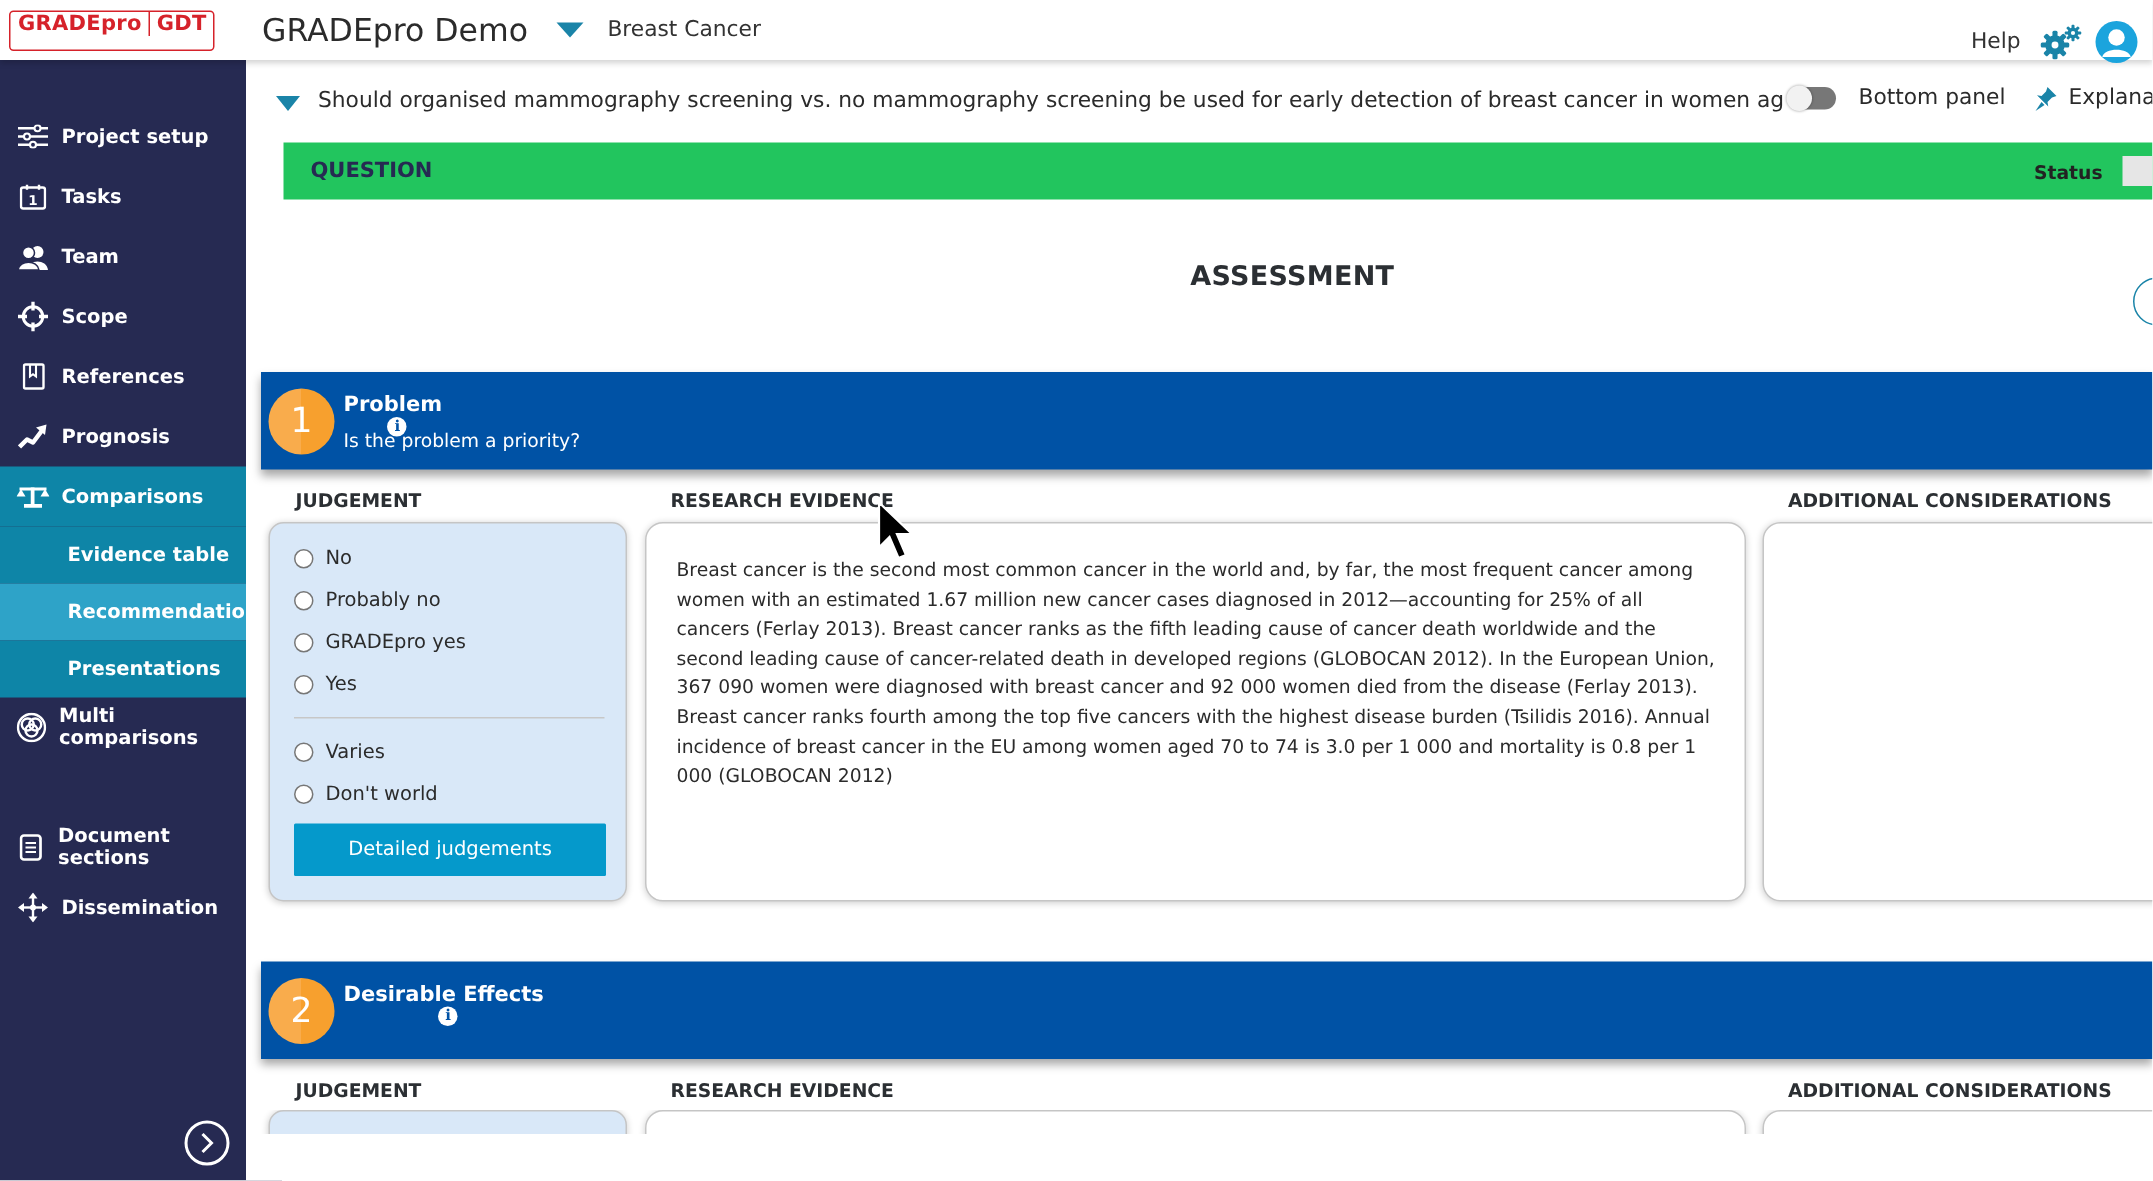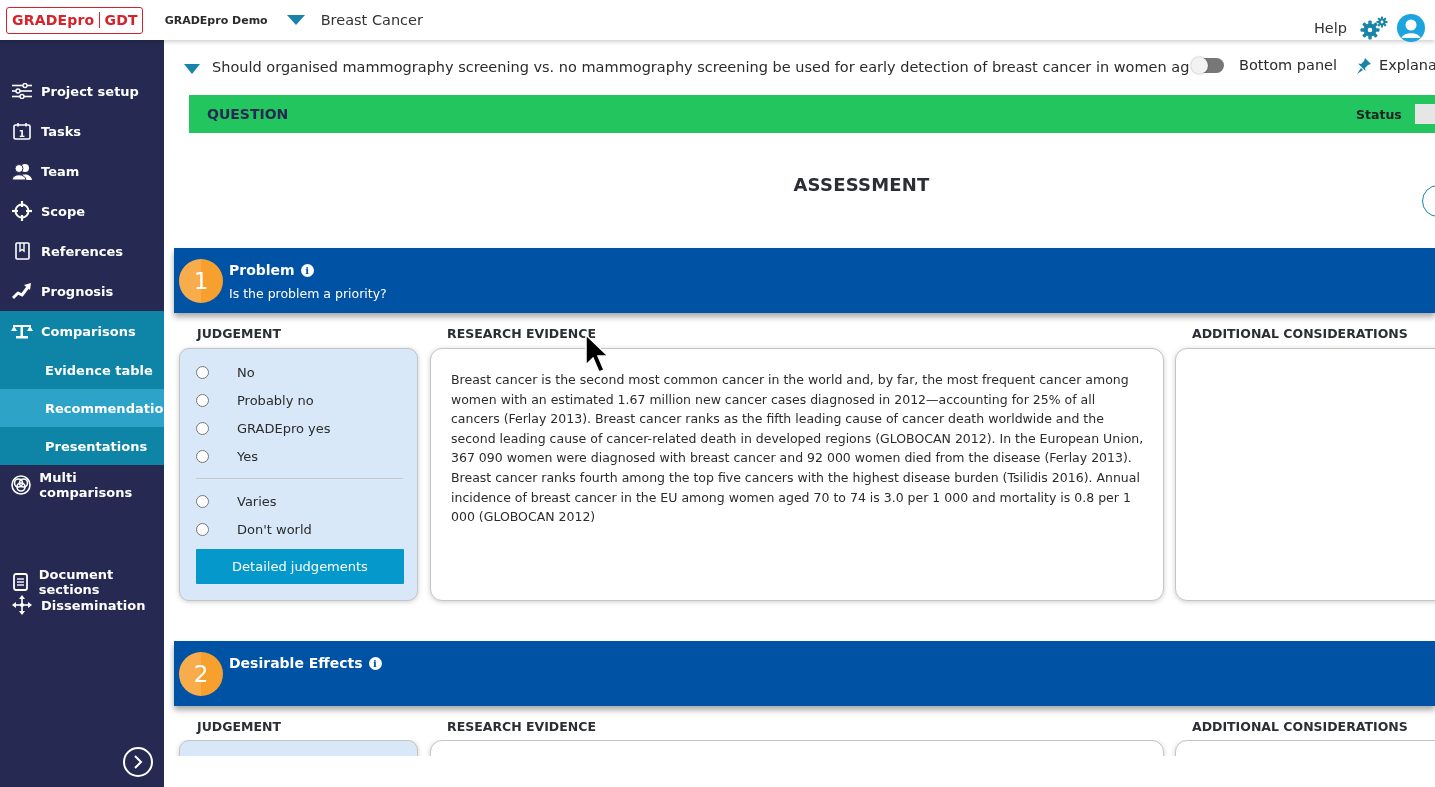--- a/index.html
+++ b/index.html
@@ -1,24 +1,24 @@
 <!DOCTYPE html>
 <html><head>
 <meta charset="utf-8">
 <style>
   * { box-sizing: border-box; margin: 0; padding: 0; }
   html, body { width: 1435px; height: 787px; overflow: hidden; background: #fff; }
   body { font-family: "DejaVu Sans", sans-serif; color: #222; position: relative; }
 
   
   .topbar { position: absolute; left: 0; top: 0; width: 1435px; height: 40px; background: #fff; box-shadow: 0 2px 4px rgba(0,0,0,0.18); z-index: 5; display: flex; align-items: center; }
-  .logo { margin-left: 6px; height: 27px; border: 1.5px solid #d6222a; border-radius: 3px; display: flex; align-items: center; color: #d6222a; font-weight: bold; font-size: 14px; letter-spacing: 0.2px; }
+  .logo { margin-left: 6px; height: 27px; border: 1.5px solid #d6222a; border-radius: 3px; display: flex; align-items: flex-start; color: #d6222a; font-weight: bold; font-size: 14px; letter-spacing: 0.2px; }
   .logo span { display: flex; align-items: center; padding: 0 5px; }
   .logo span + span { border-left: 1.5px solid #d6222a; padding: 0 4px; }
-  .proj-title { margin-left: 22px; font-weight: bold; font-size: 11px; color: #2b2b2b; }
+  .proj-title { margin-left: 32px; font-weight: normal; font-size: 21px; color: #2b2b2b; }
   .tri-down { width: 0; height: 0; border-left: 9px solid transparent; border-right: 9px solid transparent; border-top: 10px solid #1a84a8; display: inline-block; }
   .proj-dd { margin-left: 19px; }
   .proj-sub { margin-left: 16px; font-size: 14.5px; color: #333; }
   .top-right { position: absolute; right: 0; top: 0; height: 56px; display: flex; align-items: center; }
   .help { font-size: 14.5px; color: #333; margin-right: 12px; }
   .gear-wrap { width: 30px; height: 26px; position: relative; margin-right: 8px; }
   .avatar { width: 28px; height: 28px; border-radius: 50%; background: #1ba4dd; margin-right: 10px; position: relative; overflow: hidden; }
 
   
   .sidebar { position: absolute; left: 0; top: 40px; width: 188px; height: 747px; background: #262a52; }
@@ -45,28 +45,28 @@
   .qheader .status { position: absolute; left: 1167px; top: 12px; font-weight: bold; font-size: 12.5px; color: #222; }
   .qheader .status-box { position: absolute; left: 1226px; top: 9px; width: 40px; height: 20px; background: #e6e6e6; }
 
   .assess-title { position: absolute; left: 0; top: 134px; width: 1395px; text-align: center; font-weight: bold; font-size: 18px; color: #2b2f33; letter-spacing: 0.2px; }
   .tvo-btn { position: absolute; left: 1070px; top: 145px; width: 178px; height: 32px; border: 1.5px solid #1a84a8; border-radius: 16px; display: flex; align-items: center; padding-left: 15px; font-size: 14px; color: #333; }
   .tvo-btn .tri-down { margin-left: 10px; border-left-width: 8px; border-right-width: 8px; border-top-width: 9px; }
   .tvo-btn2 { position: absolute; left: 1258px; top: 145px; width: 40px; height: 32px; border: 1.5px solid #1a84a8; border-radius: 16px; }
 
   .section-bar { position: absolute; left: 10px; width: 1261px; height: 65px; background: #0052a5; box-shadow: 0 4px 6px rgba(0,0,0,0.35); }
   .num-circle { position: absolute; left: 5px; top: 11px; width: 44px; height: 44px; border-radius: 50%; background: linear-gradient(90deg, #f9ac4c 50%, #f7a02e 50%); color: #fff; font-size: 23px; display: flex; align-items: center; justify-content: center; }
-  .sec-title { position: absolute; left: 55px; top: 14px; font-weight: bold; font-size: 14px; color: #fff; display: flex; align-items: center; }
+  .sec-title { position: absolute; left: 55px; top: 14px; font-weight: bold; font-size: 14px; color: #fff; display: flex; align-items: center; flex-direction: column; }
   .info-ic { margin-left: 6px; width: 13px; height: 13px; border-radius: 50%; background: #fff; color: #0052a5; font-size: 10px; font-weight: bold; font-family: "DejaVu Serif", serif; display: flex; align-items: center; justify-content: center; }
   .sec-q { position: absolute; left: 55px; top: 38px; font-size: 12.5px; color: #fff; }
 
   .col-label { position: absolute; font-weight: bold; font-size: 12.5px; color: #2b2f33; }
 
   .judge-box { position: absolute; left: 15px; width: 239px; background: #d9e8f8; border: 1px solid #c5c5c5; border-radius: 10px; box-shadow: 0 1px 5px rgba(0,0,0,0.2); }
-  .radio-row { position: absolute; left: 16px; display: flex; align-items: center; font-size: 13px; color: #2b2b2b; gap: 20px; }
+  .radio-row { position: absolute; left: 16px; display: flex; align-items: center; font-size: 13px; color: #2b2b2b; }
   .radio { width: 13px; height: 13px; border: 1px solid #777; border-radius: 50%; background: #fff; margin-right: 8px; }
   .judge-sep { position: absolute; left: 16px; width: 207px; height: 1px; background: #c7c7c7; top: 129px; }
   .detail-btn { position: absolute; left: 16px; top: 200px; width: 208px; height: 35px; background: #0599cb; color: #fff; font-size: 13px; display: flex; align-items: center; justify-content: center; border-radius: 1px; }
 
   .evidence-box { position: absolute; left: 266px; width: 734px; background: #fff; border: 1px solid #c5c5c5; border-radius: 12px; box-shadow: 0 1px 5px rgba(0,0,0,0.2); }
   .evidence-text { position: absolute; left: 20px; top: 21px; width: 696px; font-size: 12.5px; line-height: 19.6px; color: #2b2b2b; }
   .addl-box { position: absolute; left: 1011px; width: 280px; background: #fff; border: 1px solid #c5c5c5; border-radius: 12px; box-shadow: 0 1px 5px rgba(0,0,0,0.2); }
 
   .cursor { position: absolute; left: 585px; top: 334px; z-index: 20; }
 </style>
@@ -208,21 +208,21 @@
           <g fill="none" stroke="#fff" stroke-width="1.6">
             <circle cx="10" cy="10" r="9"></circle>
             <circle cx="7.5" cy="8" r="4"></circle>
             <circle cx="12.5" cy="8" r="4"></circle>
             <circle cx="10" cy="12" r="4"></circle>
           </g>
         </svg>
     </span>
     <span>Multi comparisons</span>
   </div>
-  <div class="nav-item" style="top:522px">
+  <div class="nav-item" style="top:505px">
     <span class="ic">
       <svg width="15" height="18" viewBox="0 0 15 18">
           <rect x="1" y="1" width="13" height="16" rx="2" fill="none" stroke="#fff" stroke-width="1.8"></rect>
           <g stroke="#fff" stroke-width="1.4">
             <line x1="4" y1="6" x2="11" y2="6"></line>
             <line x1="4" y1="9" x2="11" y2="9"></line>
             <line x1="4" y1="12" x2="11" y2="12"></line>
           </g>
         </svg>
     </span>

